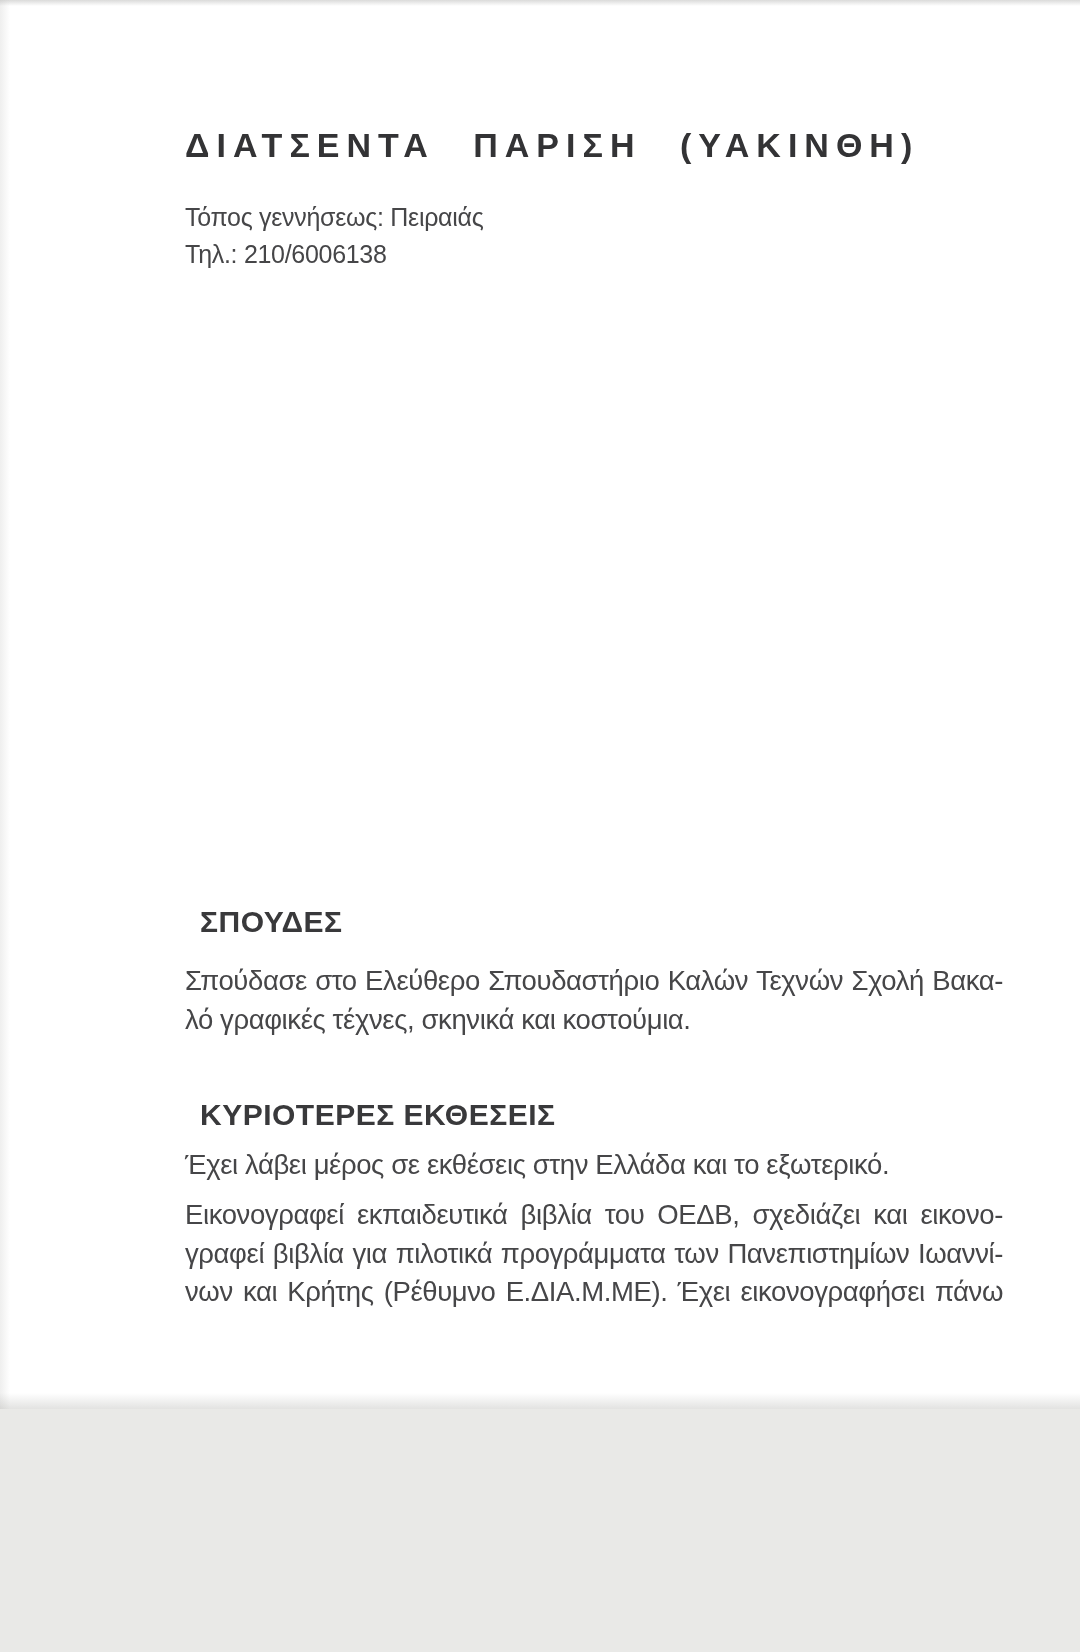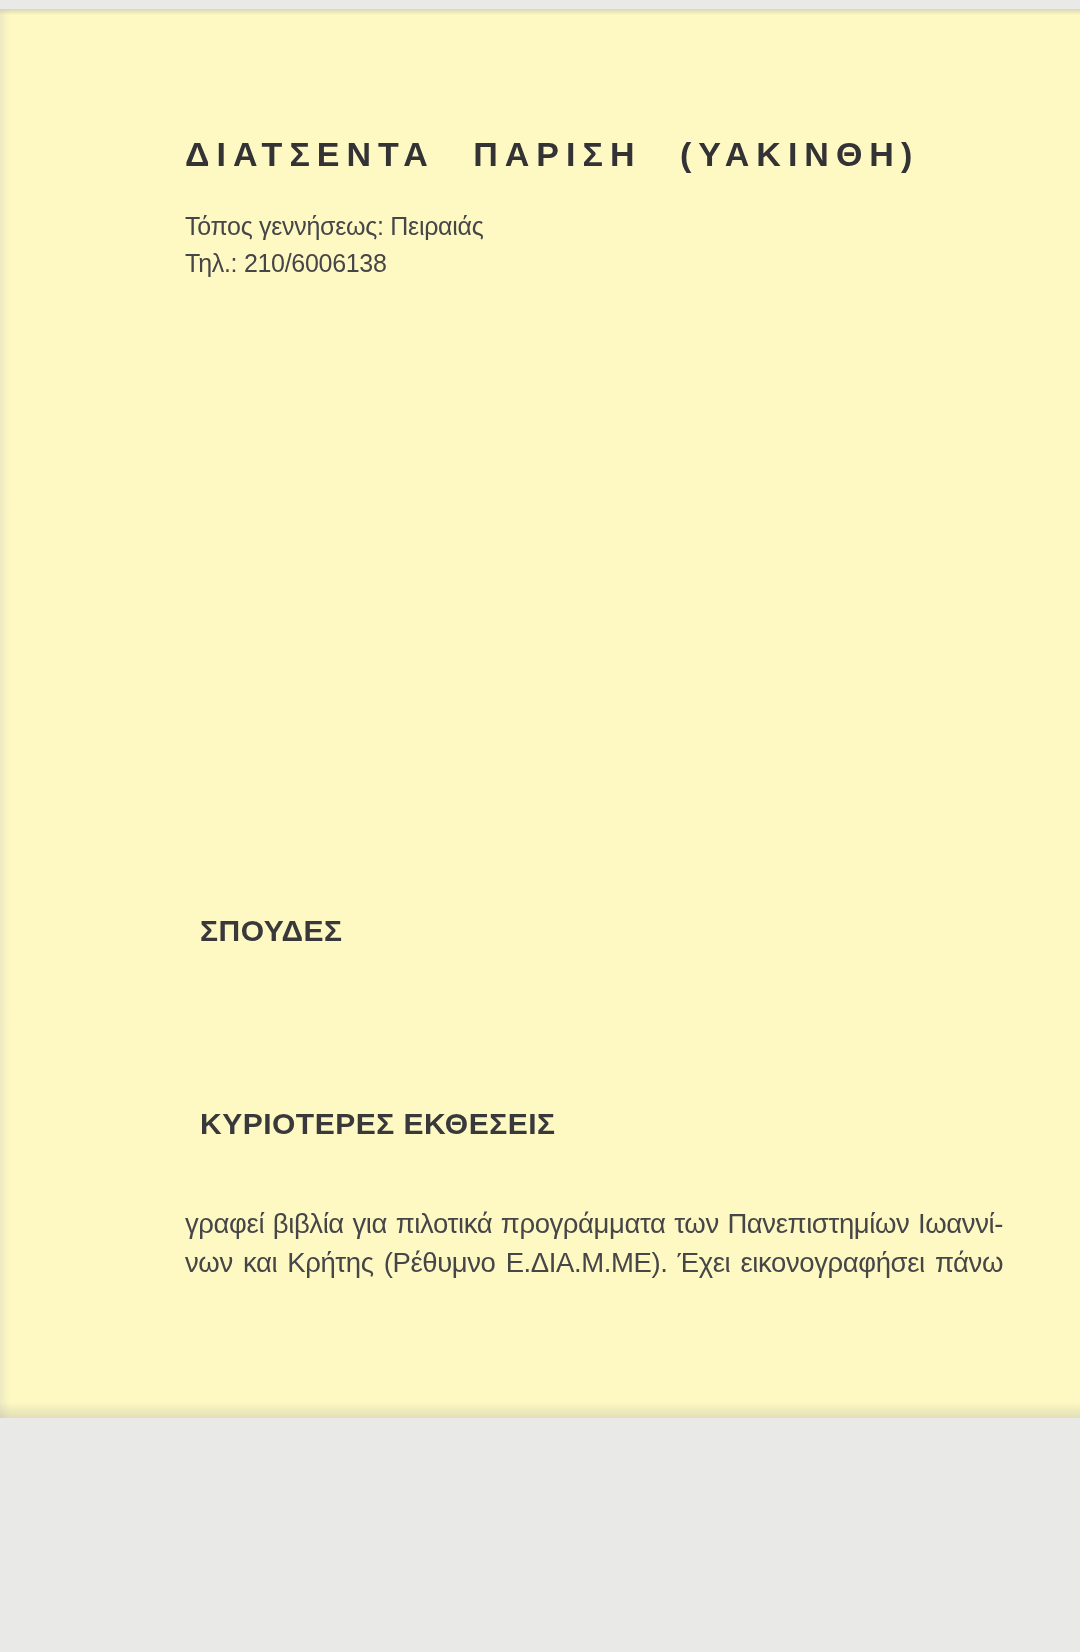--- a/index.html
+++ b/index.html
@@ -4,22 +4,22 @@
 <style>
   html, body {
     margin: 0;
     padding: 0;
     background: #e9e9e7;
   }
   .page {
     position: relative;
     width: 1080px;
     height: 1409px;
-    margin: 9px auto;
-    background: #fef9c3;
+    margin: 0 auto;
+    background: #ffffff;
     overflow: hidden;
     font-family: "Liberation Sans", sans-serif;
     color: #3f3f41;
   }
   
   .scan-edge-top {
     position: absolute;
     top: 0; left: 0; right: 0;
     height: 6px;
     background: linear-gradient(to bottom, rgba(150,150,148,0.35), rgba(150,150,148,0.0));
@@ -117,25 +117,33 @@
 
   <h1 class="entry-title">ΔΙΑΤΣΕΝΤΑ ΠΑΡΙΣΗ (ΥΑΚΙΝΘΗ)</h1>
 
   <div class="contact-block">
     <div class="line">Τόπος γεννήσεως: Πειραιάς</div>
     <div class="line">Τηλ.: 210/6006138</div>
   </div>
 
   <h2 class="section-heading heading-studies">ΣΠΟΥΔΕΣ</h2>
 
+  <div class="para para-studies">
+    <span class="line line-fill">Σπούδασε στο Ελεύθερο Σπουδαστήριο Καλών Τεχνών Σχολή Βακα-</span>
+    <span class="line">λό γραφικές τέχνες, σκηνικά και κοστούμια.</span>
+  </div>
 
   <h2 class="section-heading heading-exhibitions">ΚΥΡΙΟΤΕΡΕΣ ΕΚΘΕΣΕΙΣ</h2>
 
+  <div class="para para-exh-intro">
+    <span class="line">Έχει λάβει μέρος σε εκθέσεις στην Ελλάδα και το εξωτερικό.</span>
+  </div>
 
   <div class="para para-exh-body">
+    <span class="line line-fill">Εικονογραφεί εκπαιδευτικά βιβλία του ΟΕΔΒ, σχεδιάζει και εικονο-</span>
     <span class="line line-fill">γραφεί βιβλία για πιλοτικά προγράμματα των Πανεπιστημίων Ιωαννί-</span>
     <span class="line line-fill">νων και Κρήτης (Ρέθυμνο Ε.ΔΙΑ.Μ.ΜΕ). Έχει εικονογραφήσει πάνω</span>
   </div>
 
 
   <div class="page-number">34</div>
 
 </div>
 
 </body></html>

